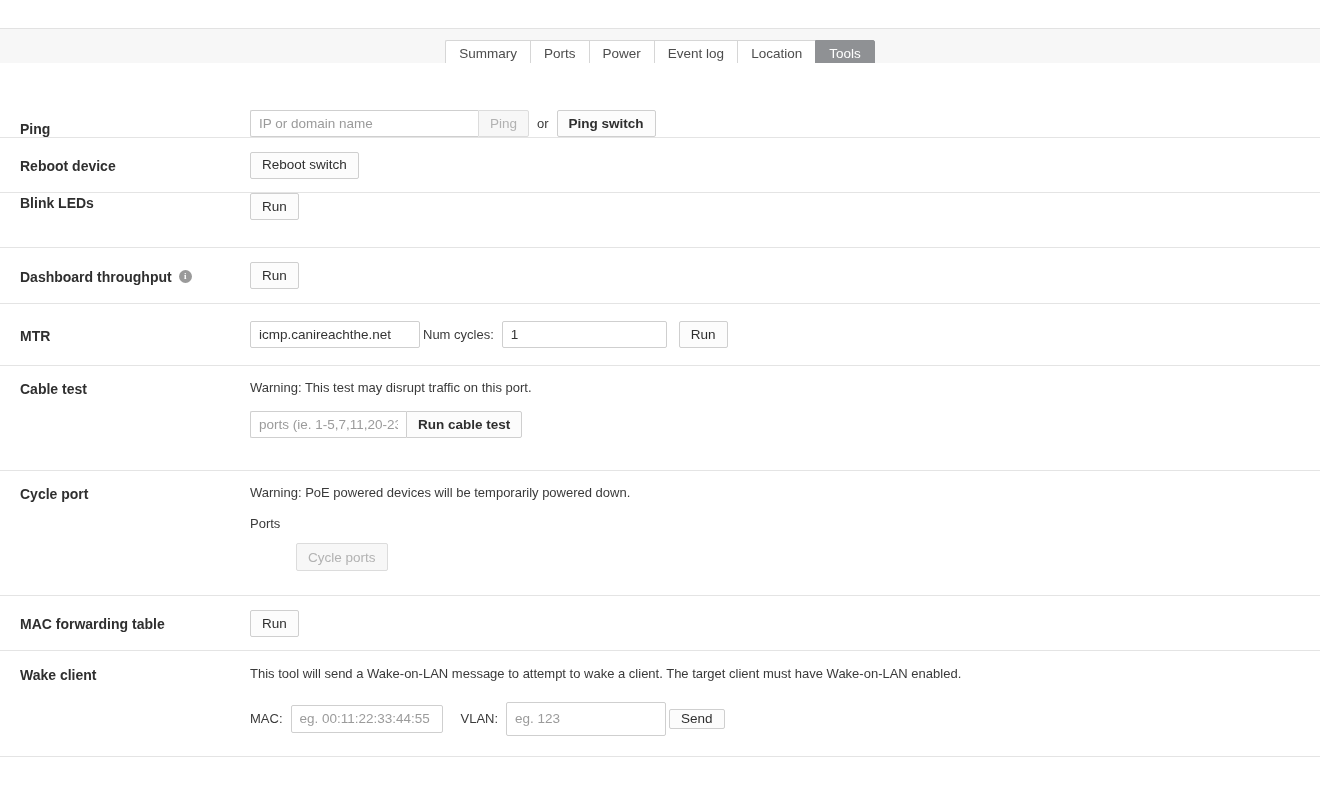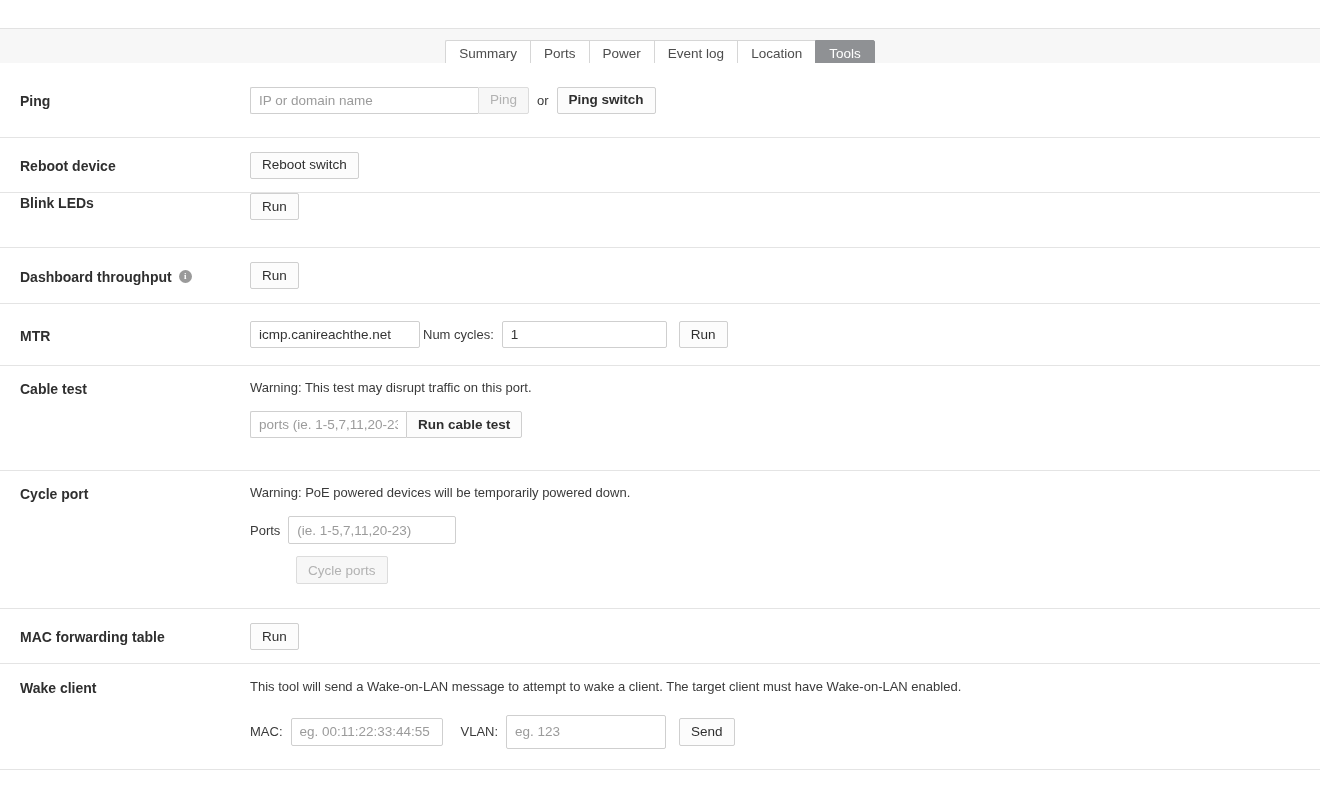--- a/index.html
+++ b/index.html
@@ -76,21 +76,21 @@
     gap: 7px;
     padding-top: 2px;
   }
   .row-body {
     flex: 1;
     display: flex;
     flex-direction: column;
   }
 
   
-  .row.ping      { height: 75px; align-items: center; }
+  .row.ping      { height: 75px; align-items: flex-end; }
   .row.reboot    { height: 55px; align-items: center; }
   .row.blink     { height: 55px; align-items: flex-start; }
   .row.dash      { height: 56px; align-items: center; }
   .row.mtr       { height: 62px; align-items: center; }
   .row.cable     { padding-top: 13px; padding-bottom: 32px; }
   .row.cycle     { padding-top: 13px; padding-bottom: 24px; }
   .row.macfwd    { height: 55px; align-items: center; }
   .row.wake      { padding-top: 14px; padding-bottom: 20px; }
 
   .inline { display: flex; align-items: center; }
@@ -273,21 +273,20 @@
 
   <div class="row cycle">
     <div class="row-label">
       <span>Cycle port</span>
     </div>
     <div class="row-body">
       <div class="note">Warning: PoE powered devices will be temporarily powered down.</div>
       <div class="spacer-8"></div>
       <div class="inline">
         <span class="sub-label">Ports</span>
-        <input class="inp" style="width: 168px; height: 28px;" type="text" placeholder="(ie. 1-5,7,11,20-23)">
       </div>
       <div class="spacer-6"></div>
       <div class="inline" style="padding-left:46px;">
         <button class="btn plain disabled" style="height:28px;">Cycle ports</button>
       </div>
     </div>
   </div>
 
   <div class="row macfwd">
     <div class="row-label">
@@ -305,18 +304,18 @@
       <span>Wake client</span>
     </div>
     <div class="row-body">
       <div class="note">This tool will send a Wake-on-LAN message to attempt to wake a client. The target client must have Wake-on-LAN enabled.</div>
       <div class="spacer-8" style="height:18px;"></div>
       <div class="inline">
         <span class="sub-label">MAC:</span>
         <input class="inp" style="width: 152px; height: 28px;" type="text" placeholder="eg. 00:11:22:33:44:55">
         <span class="sub-label" style="margin-left:18px;">VLAN:</span>
         <input class="inp" style="width: 160px; height: 34px;" type="text" placeholder="eg. 123">
-        <button class="btn plain" style="margin-left:13px;height:28px;">Send</button>
+        <button class="btn plain" style="margin-left:3px;height:20px;">Send</button>
       </div>
     </div>
   </div>
 
 </div>
 
 </body></html>

